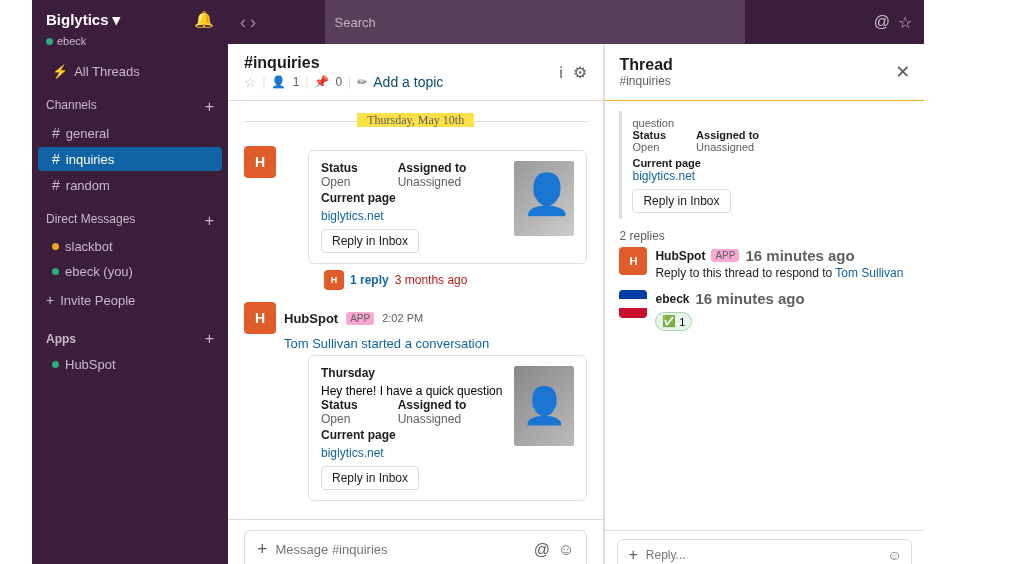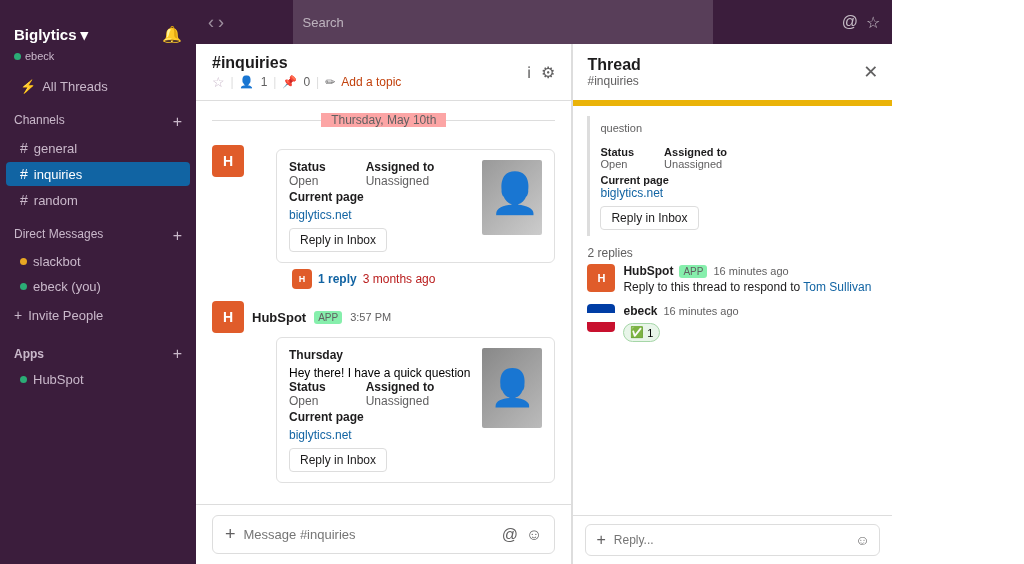--- a/index.html
+++ b/index.html
@@ -101,21 +101,21 @@
       border-bottom: 1px solid #ddd;
       display: flex;
       align-items: center;
       gap: 8px;
       flex-shrink: 0;
     }
     .channel-name { font-size: 16px; font-weight: 700; color: #1d1c1d; }
     .channel-meta { display: flex; align-items: center; gap: 6px; font-size: 12px; color: #616061; }
     .star-icon { color: #c9b8ca; font-size: 14px; }
     .pipe { color: #ddd; }
-    .add-topic { color: #c2410c; font-size: 12px; cursor: pointer; }
+    .add-topic { color: #0c4a6e; font-size: 14px; cursor: pointer; }
     .channel-icons { margin-left: auto; display: flex; gap: 10px; align-items: center; }
     .channel-icon-btn { background: none; border: none; cursor: pointer; color: #616061; font-size: 16px; }
 
     
     .messages-area {
       flex: 1;
       overflow-y: auto;
       padding: 0 0 8px;
     }
     .date-divider {
@@ -125,21 +125,21 @@
       padding: 12px 0;
       position: relative;
     }
     .date-divider::before {
       content: '';
       position: absolute;
       left: 16px; right: 16px;
       top: 50%;
       border-top: 1px solid #ddd;
     }
-    .date-divider span { background: #fca5a5; padding: 0 10px; position: relative; z-index: 1; }
+    .date-divider span { background: #fde047; padding: 0 10px; position: relative; z-index: 1; font-family: Liberation Serif, serif; }
     .message-group { padding: 6px 16px; }
     .message-card {
       border: 1px solid #e0e0e0;
       border-radius: 6px;
       padding: 10px 12px;
       margin: 4px 0;
       background: #fff;
       margin-left: 24px;
     }
     .message-card-row { display: flex; gap: 12px; }
@@ -159,21 +159,21 @@
       margin-top: 6px;
     }
     .message-sender {
       display: flex;
       align-items: center;
       gap: 8px;
       margin-bottom: 2px;
     }
     .sender-name { font-weight: 700; color: #1d1c1d; font-size: 13px; }
     .sender-badge {
-      background: #86efac;
+      background: #f9a8d4;
       color: #616061;
       font-size: 10px;
       padding: 1px 4px;
       border-radius: 3px;
     }
     .sender-time { font-size: 11px; color: #616061; }
     .message-body { padding-left: 40px; }
     .message-text { font-size: 13px; color: #1d1c1d; }
     .message-text .mention { color: #1264a3; }
     .message-replies {
@@ -216,21 +216,21 @@
     #thread-panel {
       width: 320px;
       background: #fff;
       border-left: 1px solid #ddd;
       display: flex;
       flex-direction: column;
       flex-shrink: 0;
     }
     .thread-header {
       padding: 12px 14px;
-      border-bottom: 6px solid #eab308;
+      border-bottom: 1px solid #eab308;
       display: flex;
       align-items: center;
       justify-content: space-between;
     }
     .thread-title { font-size: 16px; font-weight: 700; color: #1d1c1d; }
     .thread-channel { font-size: 12px; color: #616061; }
     .thread-close { background: none; border: none; cursor: pointer; font-size: 18px; color: #616061; }
     .thread-messages { flex: 1; overflow-y: auto; padding: 10px 14px; }
     .thread-card {
       border-left: 3px solid #ddd;
@@ -272,21 +272,21 @@
       overflow: hidden;
       flex-shrink: 0;
     }
     .thread-ebeck-flag {
       width: 100%; height: 100%;
       background: linear-gradient(180deg, #003DA5 33%, #fff 33%, #fff 66%, #C8102E 66%);
       display: flex; align-items: center; justify-content: center;
     }
     .thread-message-meta { font-size: 11px; margin-bottom: 2px; display: flex; gap: 6px; align-items: center; }
     .thread-message-sender-name { font-weight: 700; color: #1d1c1d; font-size: 12px; }
-    .thread-message-time { color: #616061; font-size: 11px; }
+    .thread-message-time { color: #616061; font-size: 15px; font-weight: bold; }
     .thread-message-text { font-size: 12px; color: #1d1c1d; }
     .thread-message-text .mention { color: #1264a3; }
     .reaction-badge {
       display: inline-flex;
       align-items: center;
       gap: 3px;
       background: #e8f5e9;
       border: 1px solid #a5d6a7;
       border-radius: 10px;
       padding: 2px 6px;
@@ -341,21 +341,21 @@
     .topbar-actions { display: flex; gap: 8px; align-items: center; margin-left: auto; }
     .topbar-action-btn { background: none; border: none; cursor: pointer; color: rgba(255,255,255,0.7); font-size: 16px; }
 
     
     #content-area {
       display: flex;
       flex: 1;
       margin-top: 0;
       height: 100%;
     }
-    #sidebar { padding-top: 15px; }
+    #sidebar { padding-top: 0; margin-left: 32px; }
     .sidebar-workspace-row {
       padding: 10px 14px 4px;
       display: flex;
       align-items: center;
       justify-content: space-between;
     }
 
     .hubspot-logo {
       width: 32px; height: 32px;
       border-radius: 4px;
@@ -530,23 +530,26 @@
               </div>
             </div>
           </div>
 
 
           <div class="message-group">
             <div class="message-sender">
               <div class="hubspot-logo">H</div>
               <span class="sender-name">HubSpot</span>
               <span class="sender-badge">APP</span>
-              <span class="sender-time">3:57 PM</span>
+              <span class="sender-time">2:02 PM</span>
             </div>
             <div class="message-body">
+              <div class="message-text">
+                <span class="mention">Tom Sullivan started a conversation</span>
+              </div>
               <div class="message-card">
                 <div class="message-card-row">
                   <div class="message-card-content">
                     <div class="message-card-label">Thursday</div>
                     <div style="font-size:12px; ">Hey there! I have a quick question</div>
                     <div class="message-card-field">
                       <span>
                         <div class="message-card-field-label">Status</div>
                         <div>Open</div>
                       </span>
@@ -586,21 +589,21 @@
           <div>
             <div class="thread-title">Thread</div>
             <div class="thread-channel">#inquiries</div>
           </div>
           <button class="thread-close">✕</button>
         </div>
 
         <div class="thread-messages">
 
           <div class="thread-card">
-            <div style="font-size:11px; color:#616061; margin-bottom:12px;">question</div>
+            <div style="font-size:11px; color:#616061; margin-bottom:0;">question</div>
             <div class="thread-card-field">
               <span>
                 <div style="font-size:11px; font-weight:700; color:#1d1c1d;">Status</div>
                 <div style="font-size:11px;">Open</div>
               </span>
               <span>
                 <div style="font-size:11px; font-weight:700; color:#1d1c1d;">Assigned to</div>
                 <div style="font-size:11px;">Unassigned</div>
               </span>
             </div>

